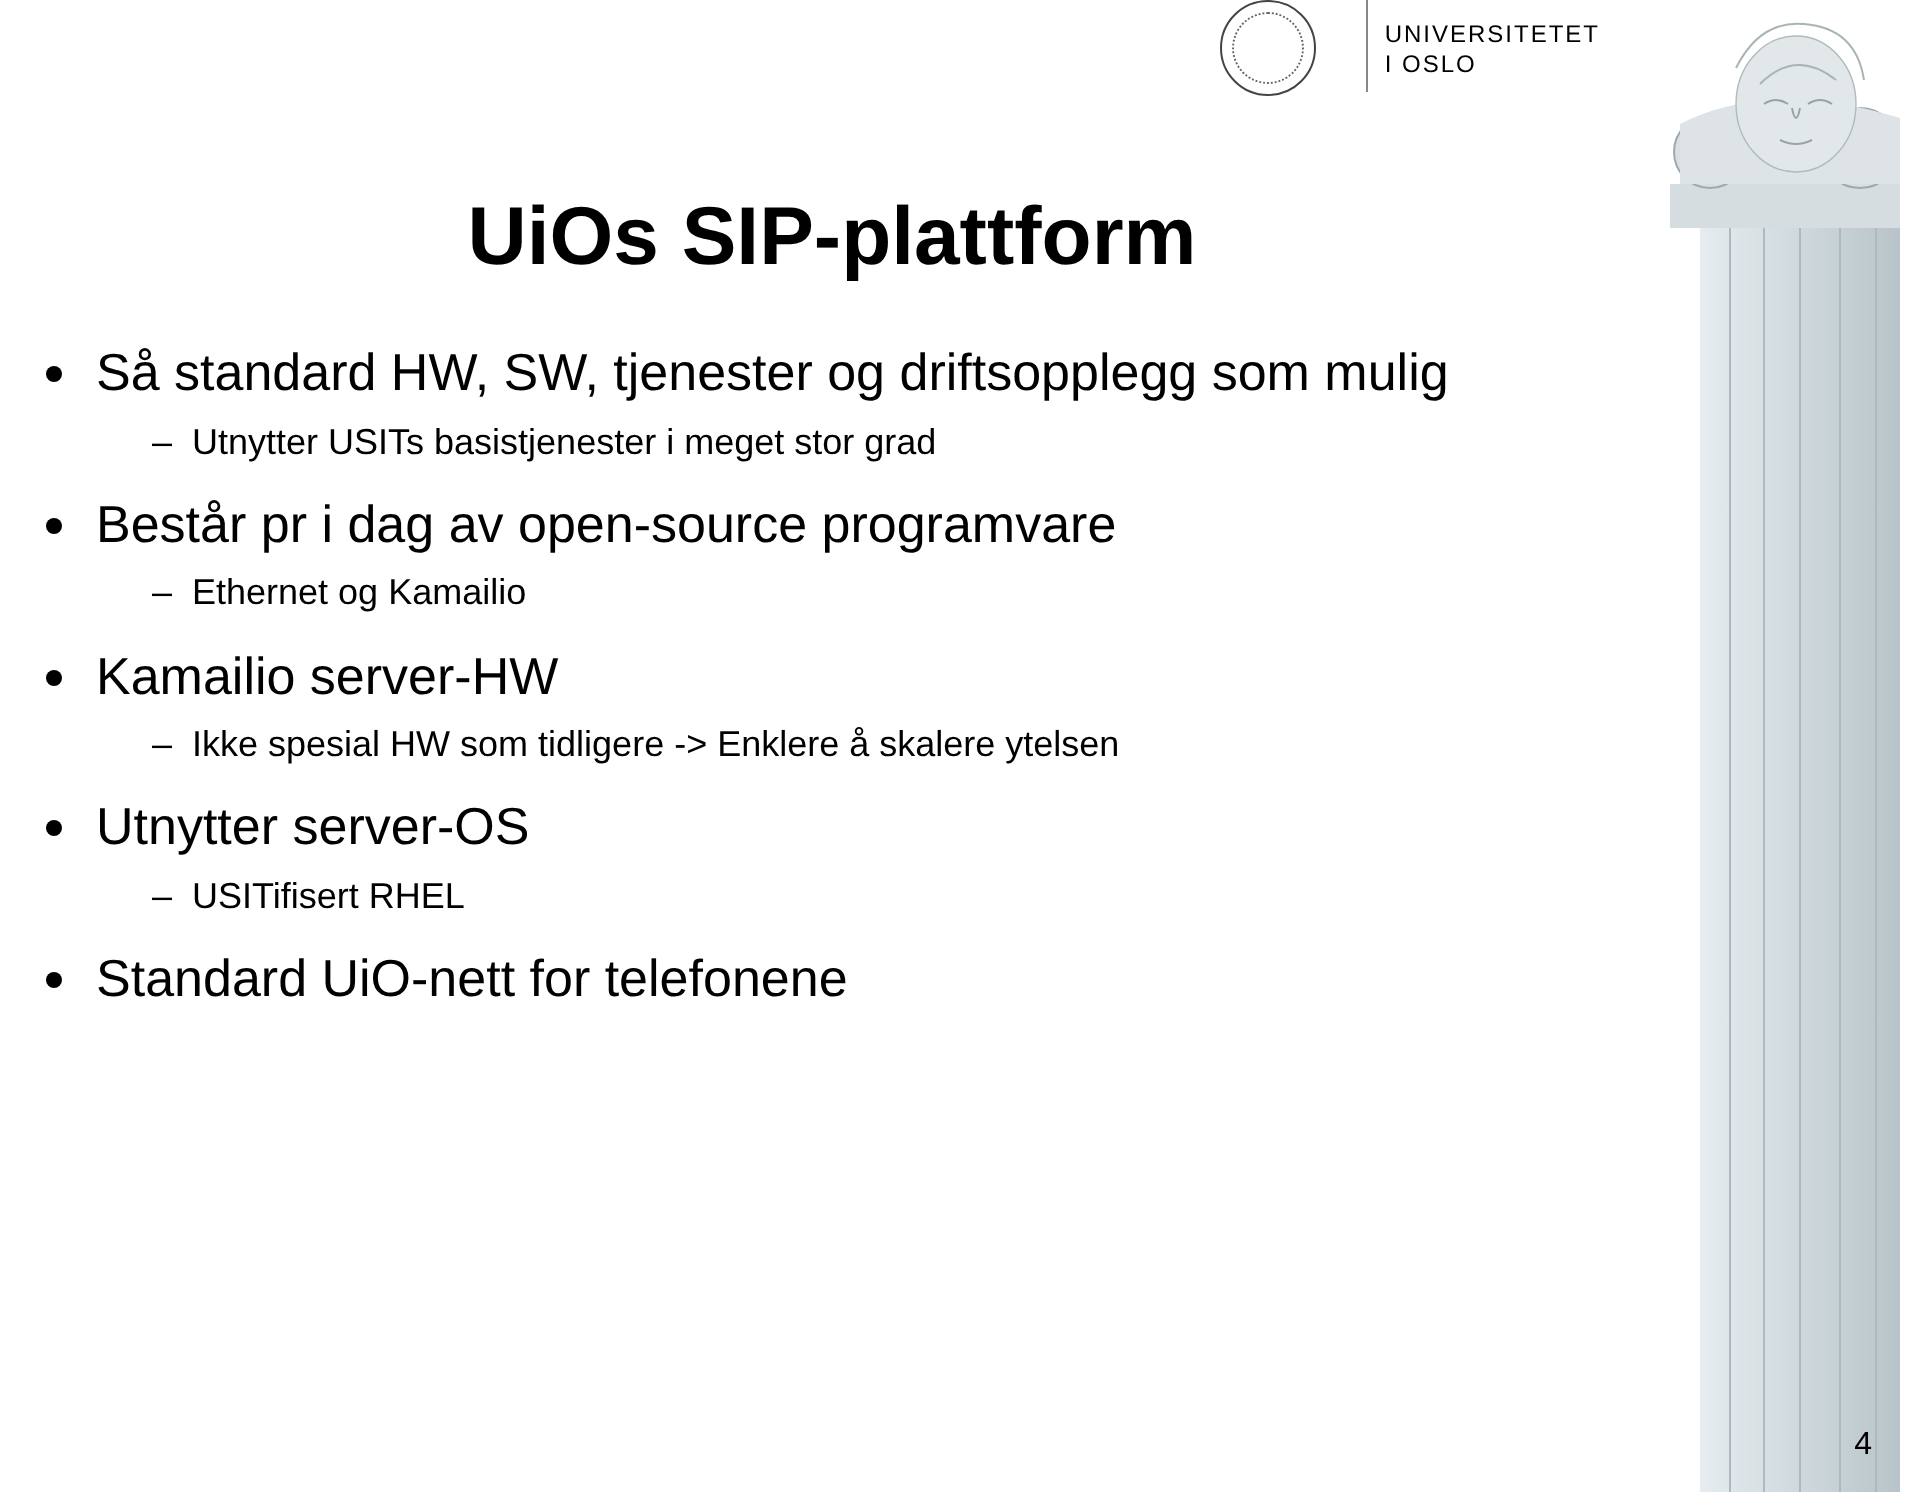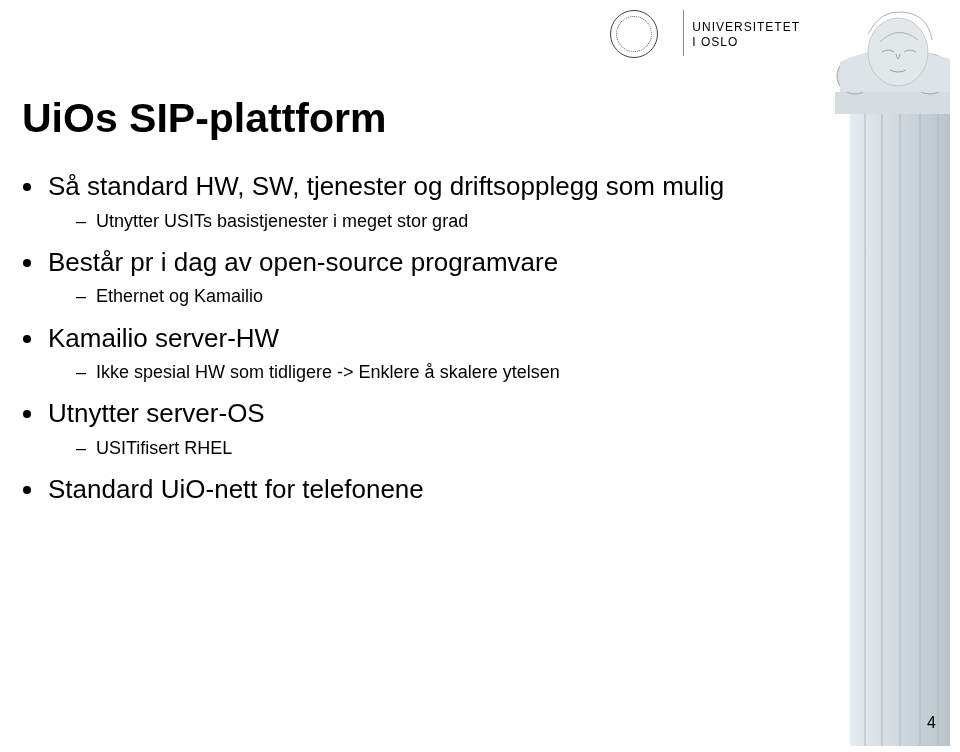--- a/index.html
+++ b/index.html
@@ -15,21 +15,21 @@
   }
   .header {
     position: absolute;
     top: 0;
     left: 0;
     right: 0;
     height: 90px;
   }
   .uni-block {
     position: absolute;
-    top: 10px;
+    top: 0;
     right: 160px;
     display: flex;
     align-items: flex-start;
     gap: 17px;
   }
   .seal {
     width: 48px;
     height: 48px;
     border: 1px solid #444;
     border-radius: 50%;
@@ -71,20 +71,21 @@
   .content {
     position: absolute;
     top: 95px;
     left: 22px;
     right: 150px;
   }
   h1 {
     font-size: 41px;
     font-weight: bold;
     margin: 0 0 26px 0;
+    text-align: center;
   }
   ul.top {
     list-style: disc;
     padding-left: 24px;
     margin: 0;
     font-size: 26px;
     line-height: 1.45;
   }
   ul.top > li {
     margin: 0 0 6px 0;

